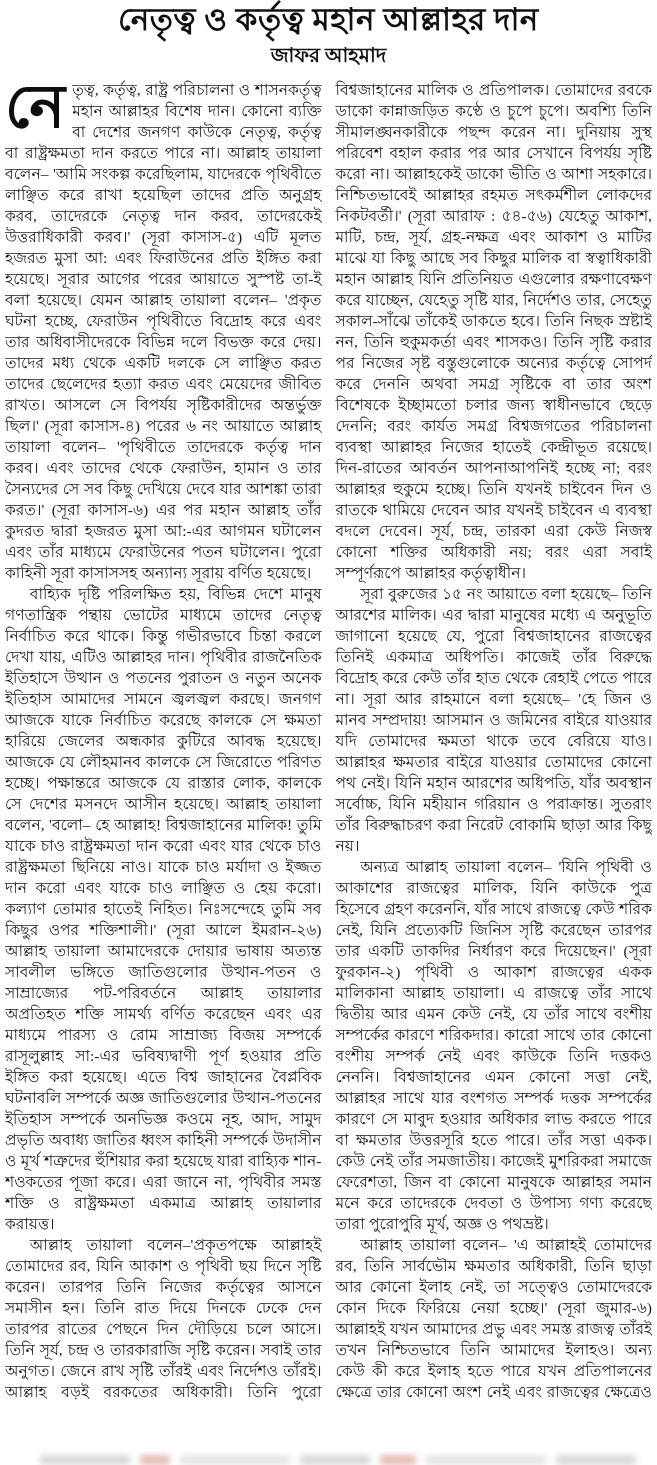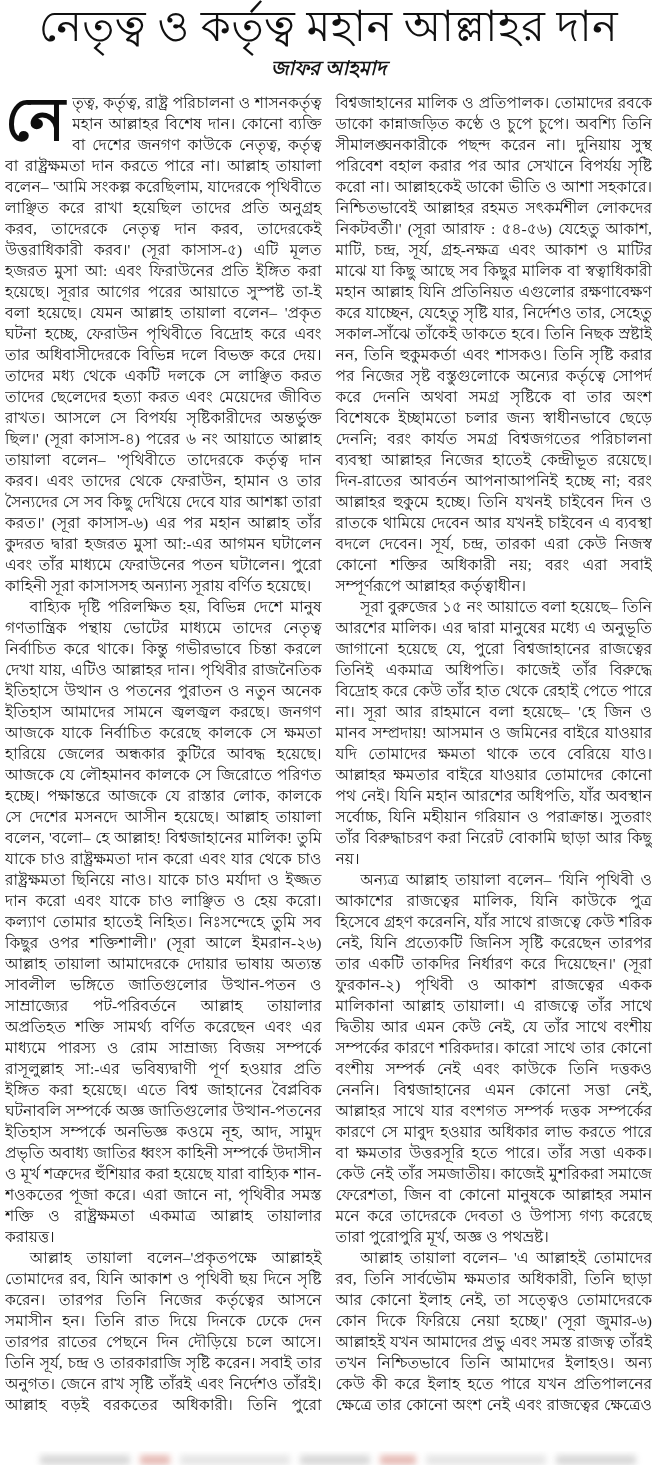--- a/index.html
+++ b/index.html
@@ -20,32 +20,31 @@
     height: 1465px;
     position: relative;
     background: #ffffff;
   }
   header.masthead {
     text-align: center;
     padding-top: 2px;
   }
   h1.article-title {
     margin: 0;
-    font-size: 43px;
+    font-size: 31px;
     line-height: 1.15;
-    font-weight: 400;
+    font-weight: 700;
     letter-spacing: 0.5px;
     color: #101010;
   }
   h2.article-author {
     margin: 2px 0 6px 0;
     font-size: 20px;
     font-weight: 700;
     color: #151515;
-    font-style: italic;
   }
   .body-cols {
     margin: 4px 5px 0 5px;
     height: 1330px;
     overflow: hidden;
     column-count: 2;
     column-gap: 14px;
     column-fill: auto;
     text-align: justify;
     font-size: 15.5px;

